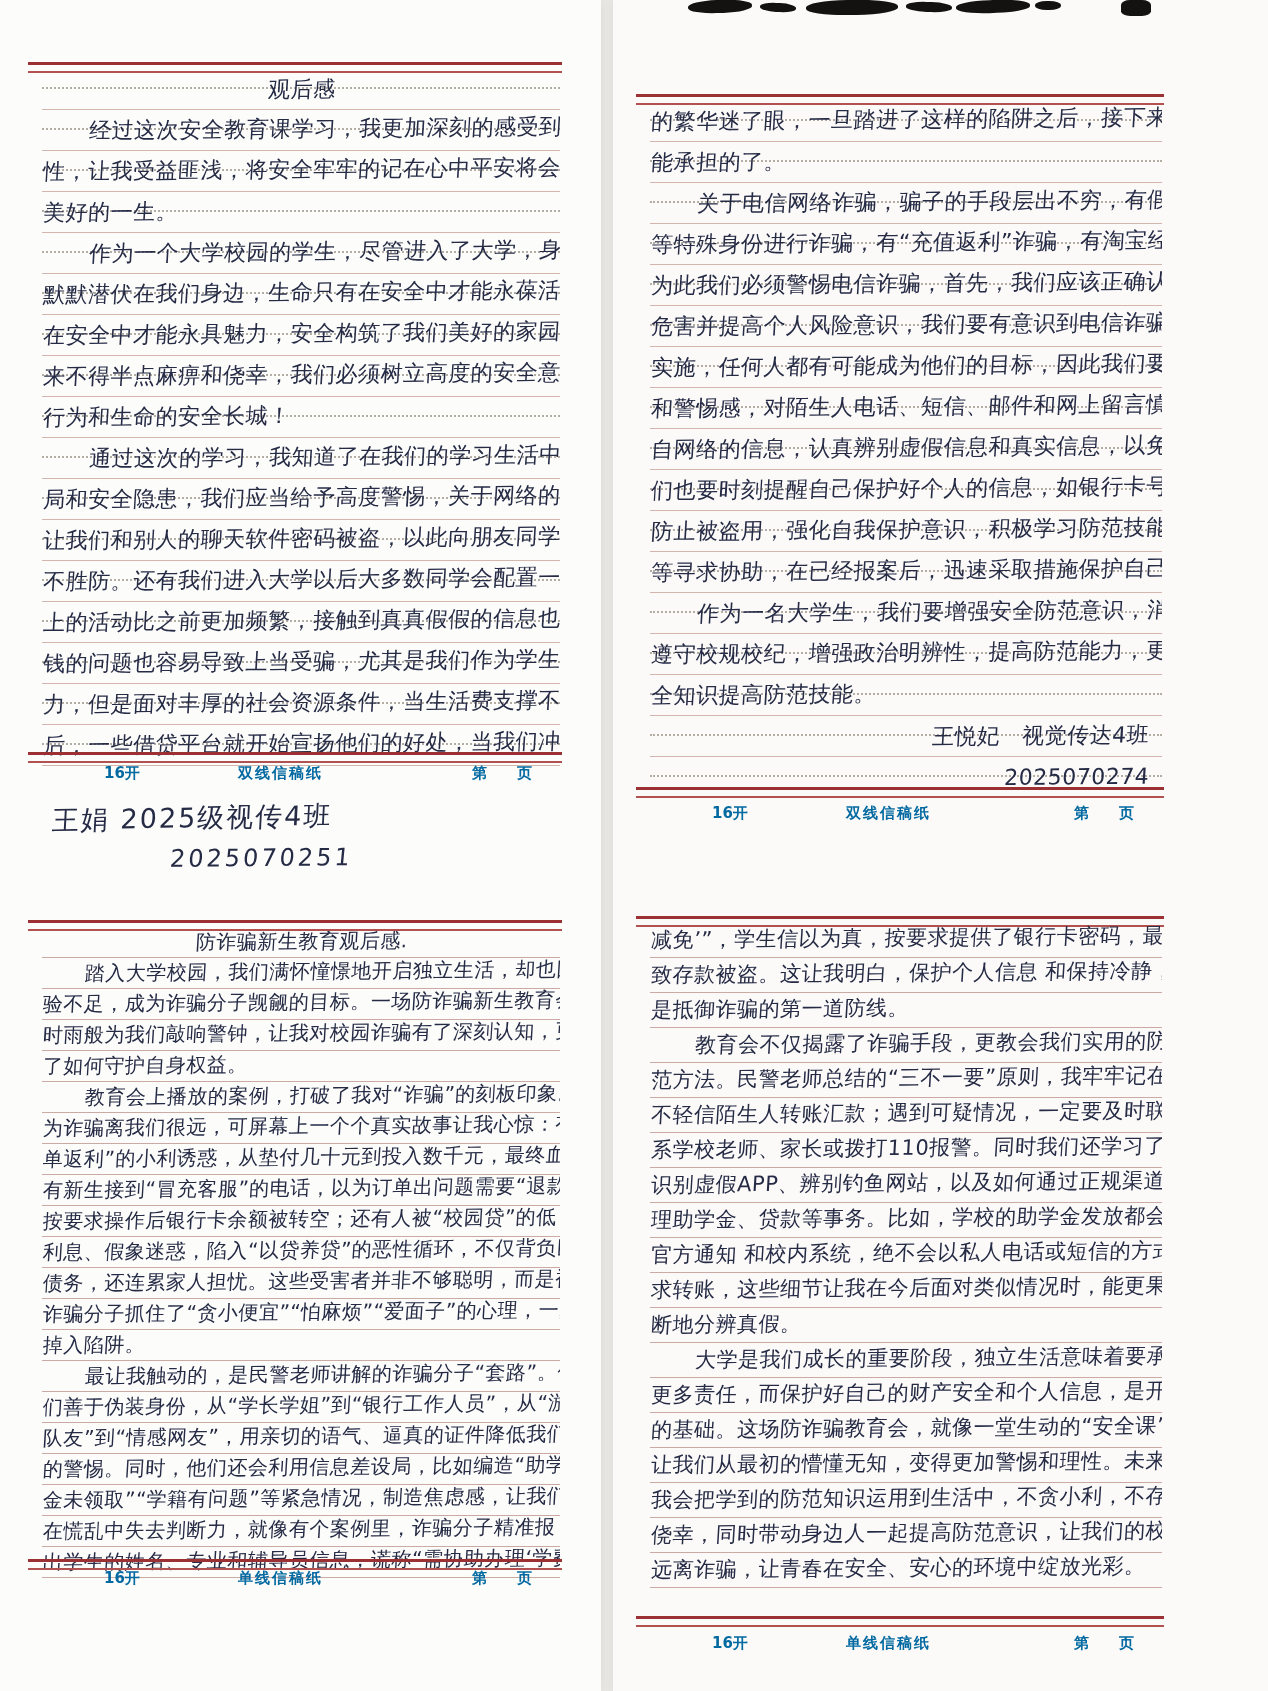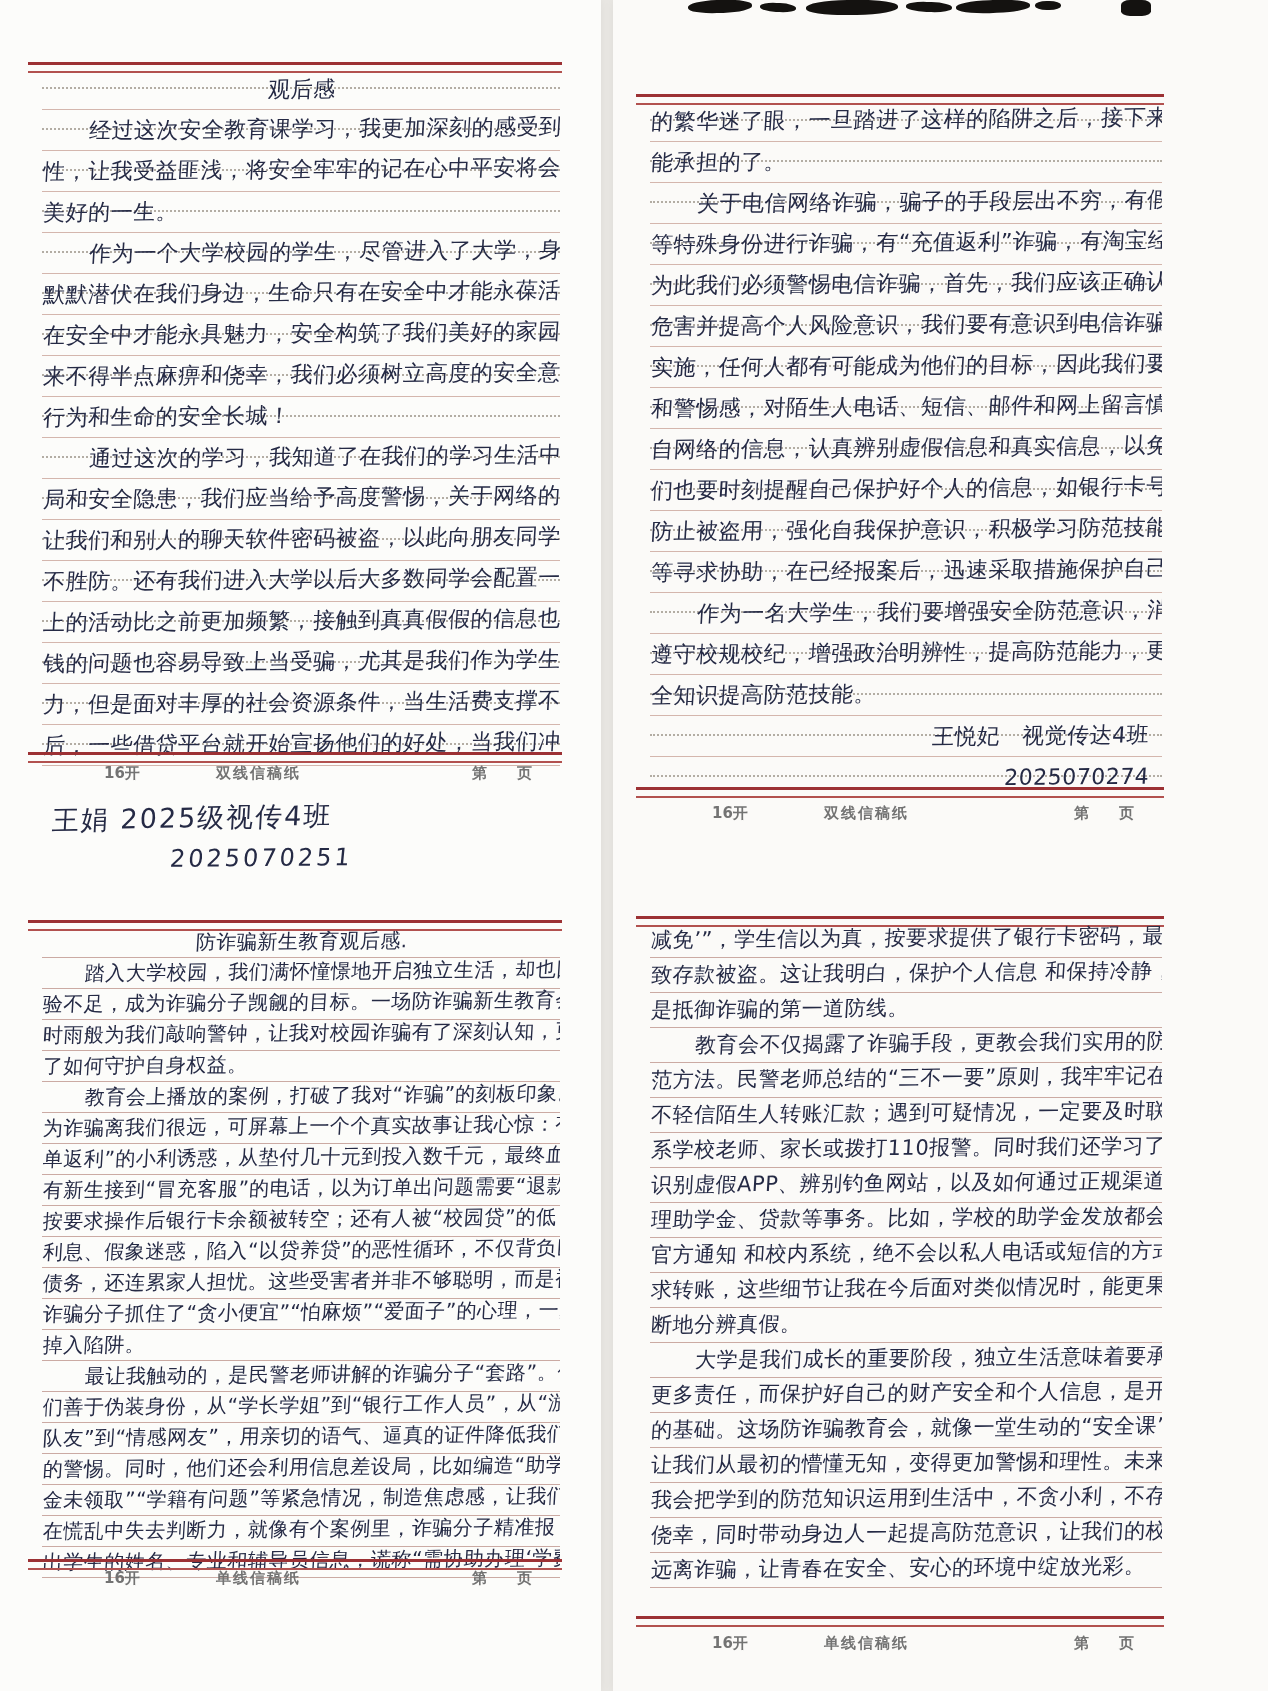--- a/index.html
+++ b/index.html
@@ -48,25 +48,25 @@
   .double .row::before{content:"";position:absolute;left:0;right:0;top:46%;
     border-top:2px dotted #b3ada4;}
   .row.center{text-align:center;}
   .row.right{text-align:right;padding-right:14px;}
   .row.indent .ink{margin-left:2.1em;}
 
   .ink{display:inline-block;color:#252a45;letter-spacing:0.5px;
     transform:rotate(-0.5deg) skewX(-4deg);transform-origin:left bottom;}
 
   .footer{position:absolute;left:14px;right:6px;height:22px;display:flex;align-items:center;
-    color:#737373;font-size:15px;font-weight:bold;}
+    color:#0369a1;font-size:15px;font-weight:bold;}
   .p1 .footer{top:712px;} .p2 .footer{top:722px;}
   .p3 .footer{top:667px;} .p4 .footer{top:742px;}
   .f-size{margin-left:62px;}
-  .f-paper{margin-left:76px;letter-spacing:2px;}
+  .f-paper{margin-left:98px;letter-spacing:2px;}
   .f-right{margin-left:auto;margin-right:24px;display:flex;gap:30px;}
 
   .interpage{position:absolute;left:52px;top:800px;color:#252a45;}
   .interpage .line1{font-size:27px;letter-spacing:2px;transform:rotate(-1deg) skewX(-4deg);}
   .interpage .line2{font-size:24px;margin-left:118px;margin-top:8px;letter-spacing:3px;
     transform:rotate(-0.5deg) skewX(-6deg);}
 </style>
 </head>
 <body>
 

